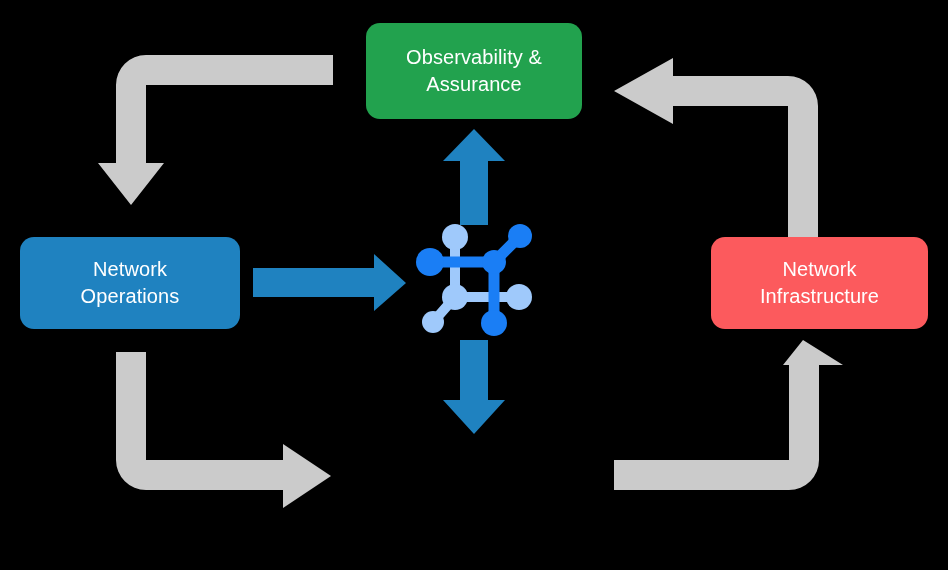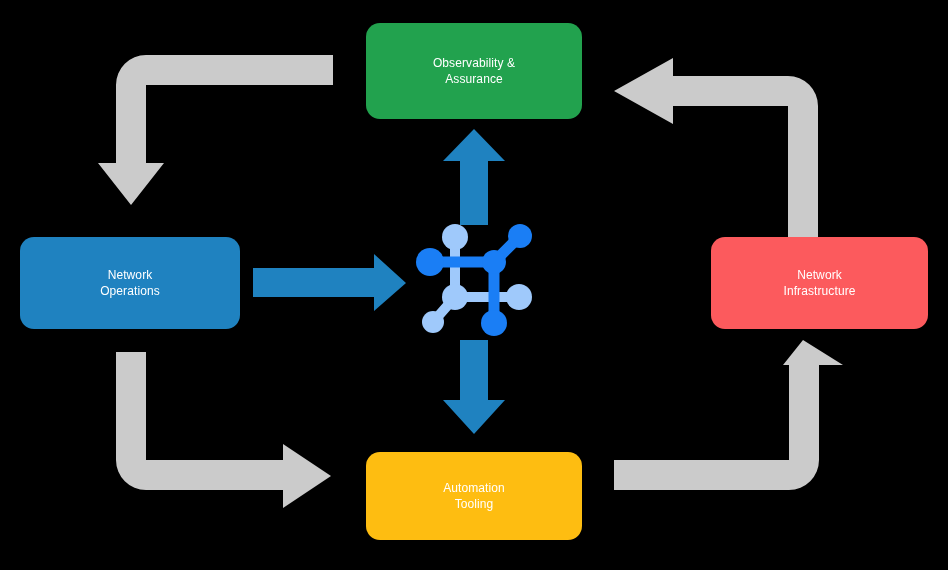--- a/index.html
+++ b/index.html
@@ -16,21 +16,21 @@
     font-family: "Liberation Sans", sans-serif;
   }
   .node-box {
     position: absolute;
     display: flex;
     align-items: center;
     justify-content: center;
     text-align: center;
     border-radius: 14px;
     color: #ffffff;
-    font-size: 12px;
+    font-size: 20px;
     line-height: 1.35;
     font-weight: 400;
     letter-spacing: 0.1px;
     white-space: pre-line;
     box-sizing: border-box;
     padding: 10px 10px;
   }
   #box-observability {
     left: 366px; top: 23px; width: 216px; height: 96px;
     background: #22a24e;
@@ -181,16 +181,14 @@
 
   <div class="node-box" id="box-observability">Observability &amp;
 Assurance</div>
 
   <div class="node-box" id="box-network-operations">Network
 Operations</div>
 
   <div class="node-box" id="box-network-infrastructure">Network
 Infrastructure</div>
 
-  <div class="node-box" id="box-automation-tooling">Automation
-Tooling</div>
 
 </div>
 
 </body></html>

